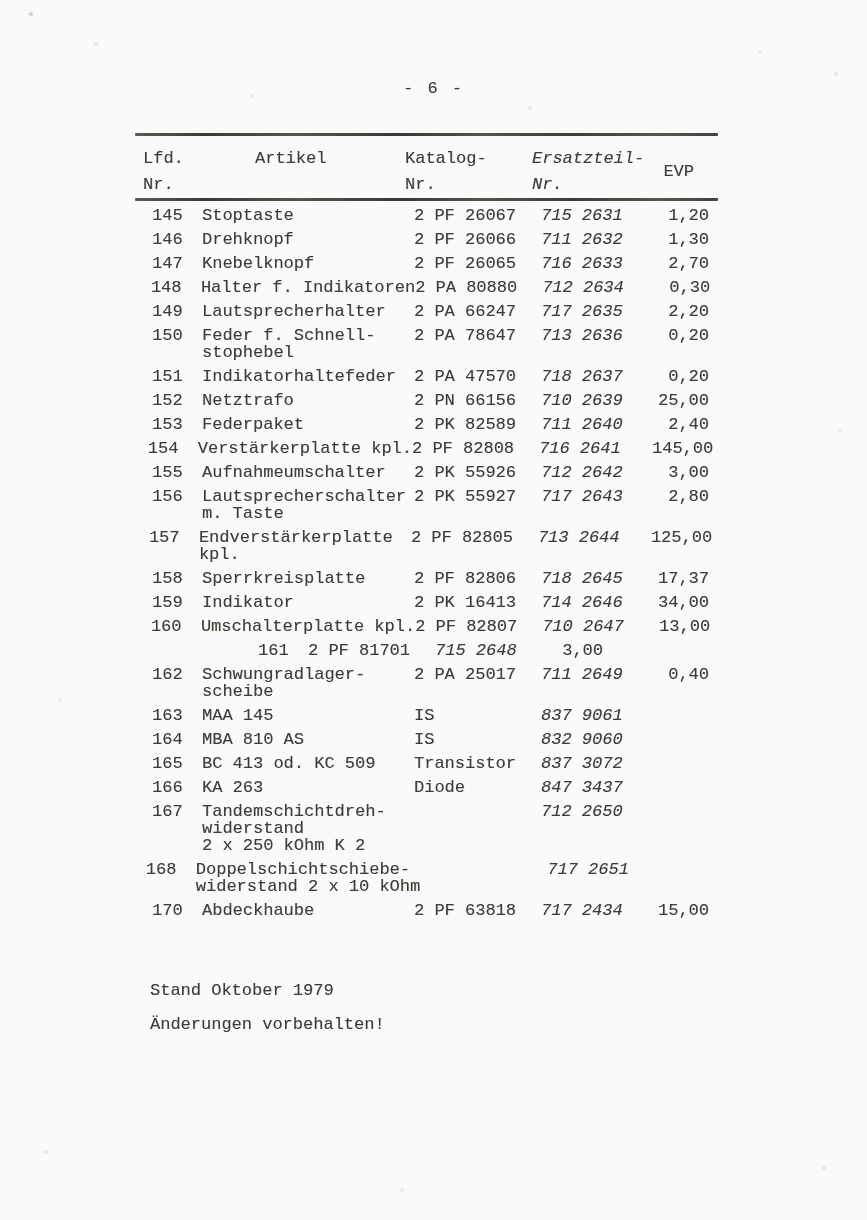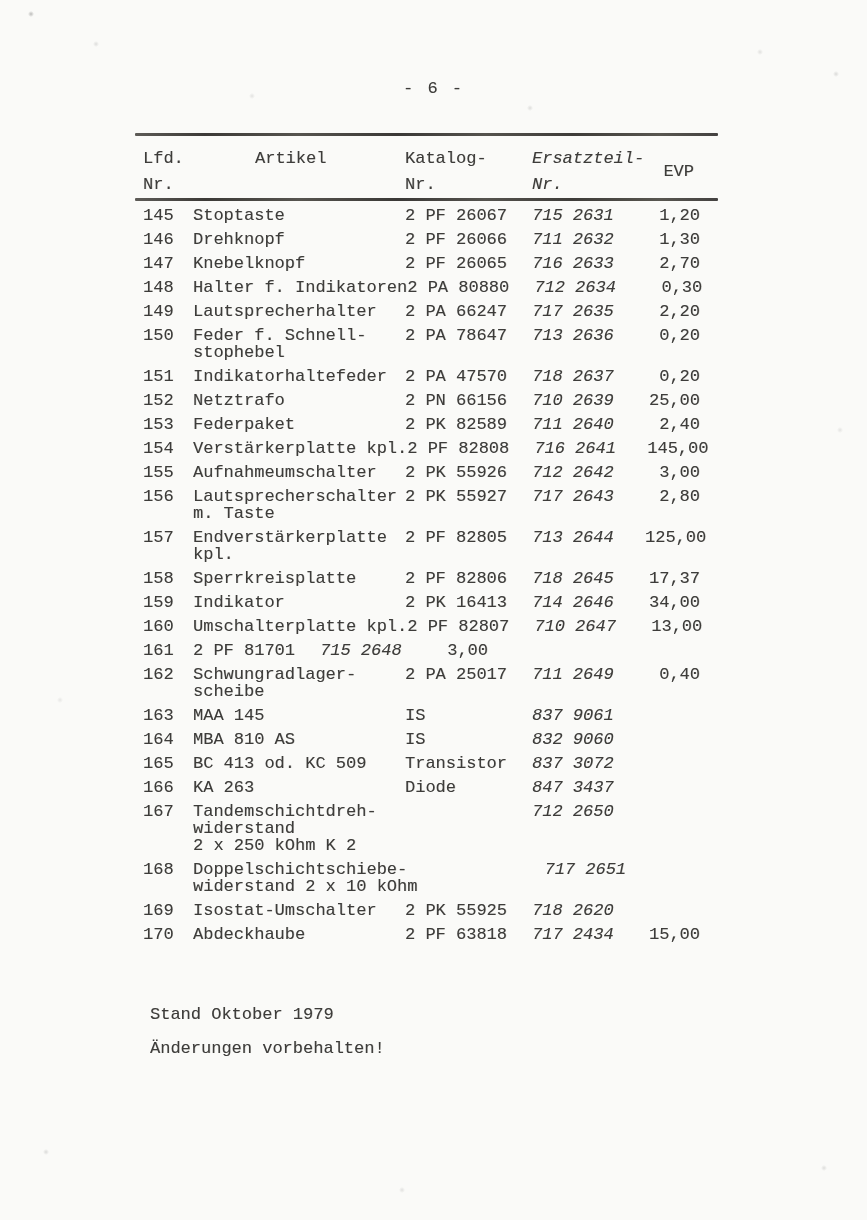--- a/index.html
+++ b/index.html
@@ -71,29 +71,29 @@
   .thead .c-artikel { padding-left: 62px; box-sizing: border-box; }
   .thead .c-evp { align-self: center; padding-right: 6px; box-sizing: border-box; }
 
   .tbody {
     padding: 6px 0 0 8px;
   }
   .row {
     display: flex;
     align-items: flex-start;
     margin-bottom: 7px;
+    justify-content: center;
   }
   .row .cell { line-height: 17px; white-space: pre; overflow: visible; }
   .row .c-artikel div { white-space: pre; }
 
   .page-footer {
     position: absolute;
     left: 150px;
     top: 982px;
-    margin-top: 24px;
   }
   .page-footer .fline { margin-bottom: 16px; line-height: 18px; }
 </style>
 </head>
 <body>
 
 <div class="page-number">- 6 -</div>
 
 <div class="parts-table">
   <div class="rule"></div>
@@ -306,27 +306,20 @@
   </div>
 
   <div class="row">
     <div class="cell c-lfd">168</div>
     <div class="cell c-artikel"><div>Doppelschichtschiebe-</div><div>widerstand 2 x 10 kOhm</div></div>
     <div class="cell c-katalog"></div>
     <div class="cell c-ersatzteil">717 2651</div>
     <div class="cell c-evp"></div>
   </div>
 
-  <div class="row">
-    <div class="cell c-lfd">169</div>
-    <div class="cell c-artikel"><div>Isostat-Umschalter</div></div>
-    <div class="cell c-katalog">2 PK 55925</div>
-    <div class="cell c-ersatzteil">718 2620</div>
-    <div class="cell c-evp"></div>
-  </div>
 
   <div class="row">
     <div class="cell c-lfd">170</div>
     <div class="cell c-artikel"><div>Abdeckhaube</div></div>
     <div class="cell c-katalog">2 PF 63818</div>
     <div class="cell c-ersatzteil">717 2434</div>
     <div class="cell c-evp">15,00</div>
   </div>
 </div>
 </div>

